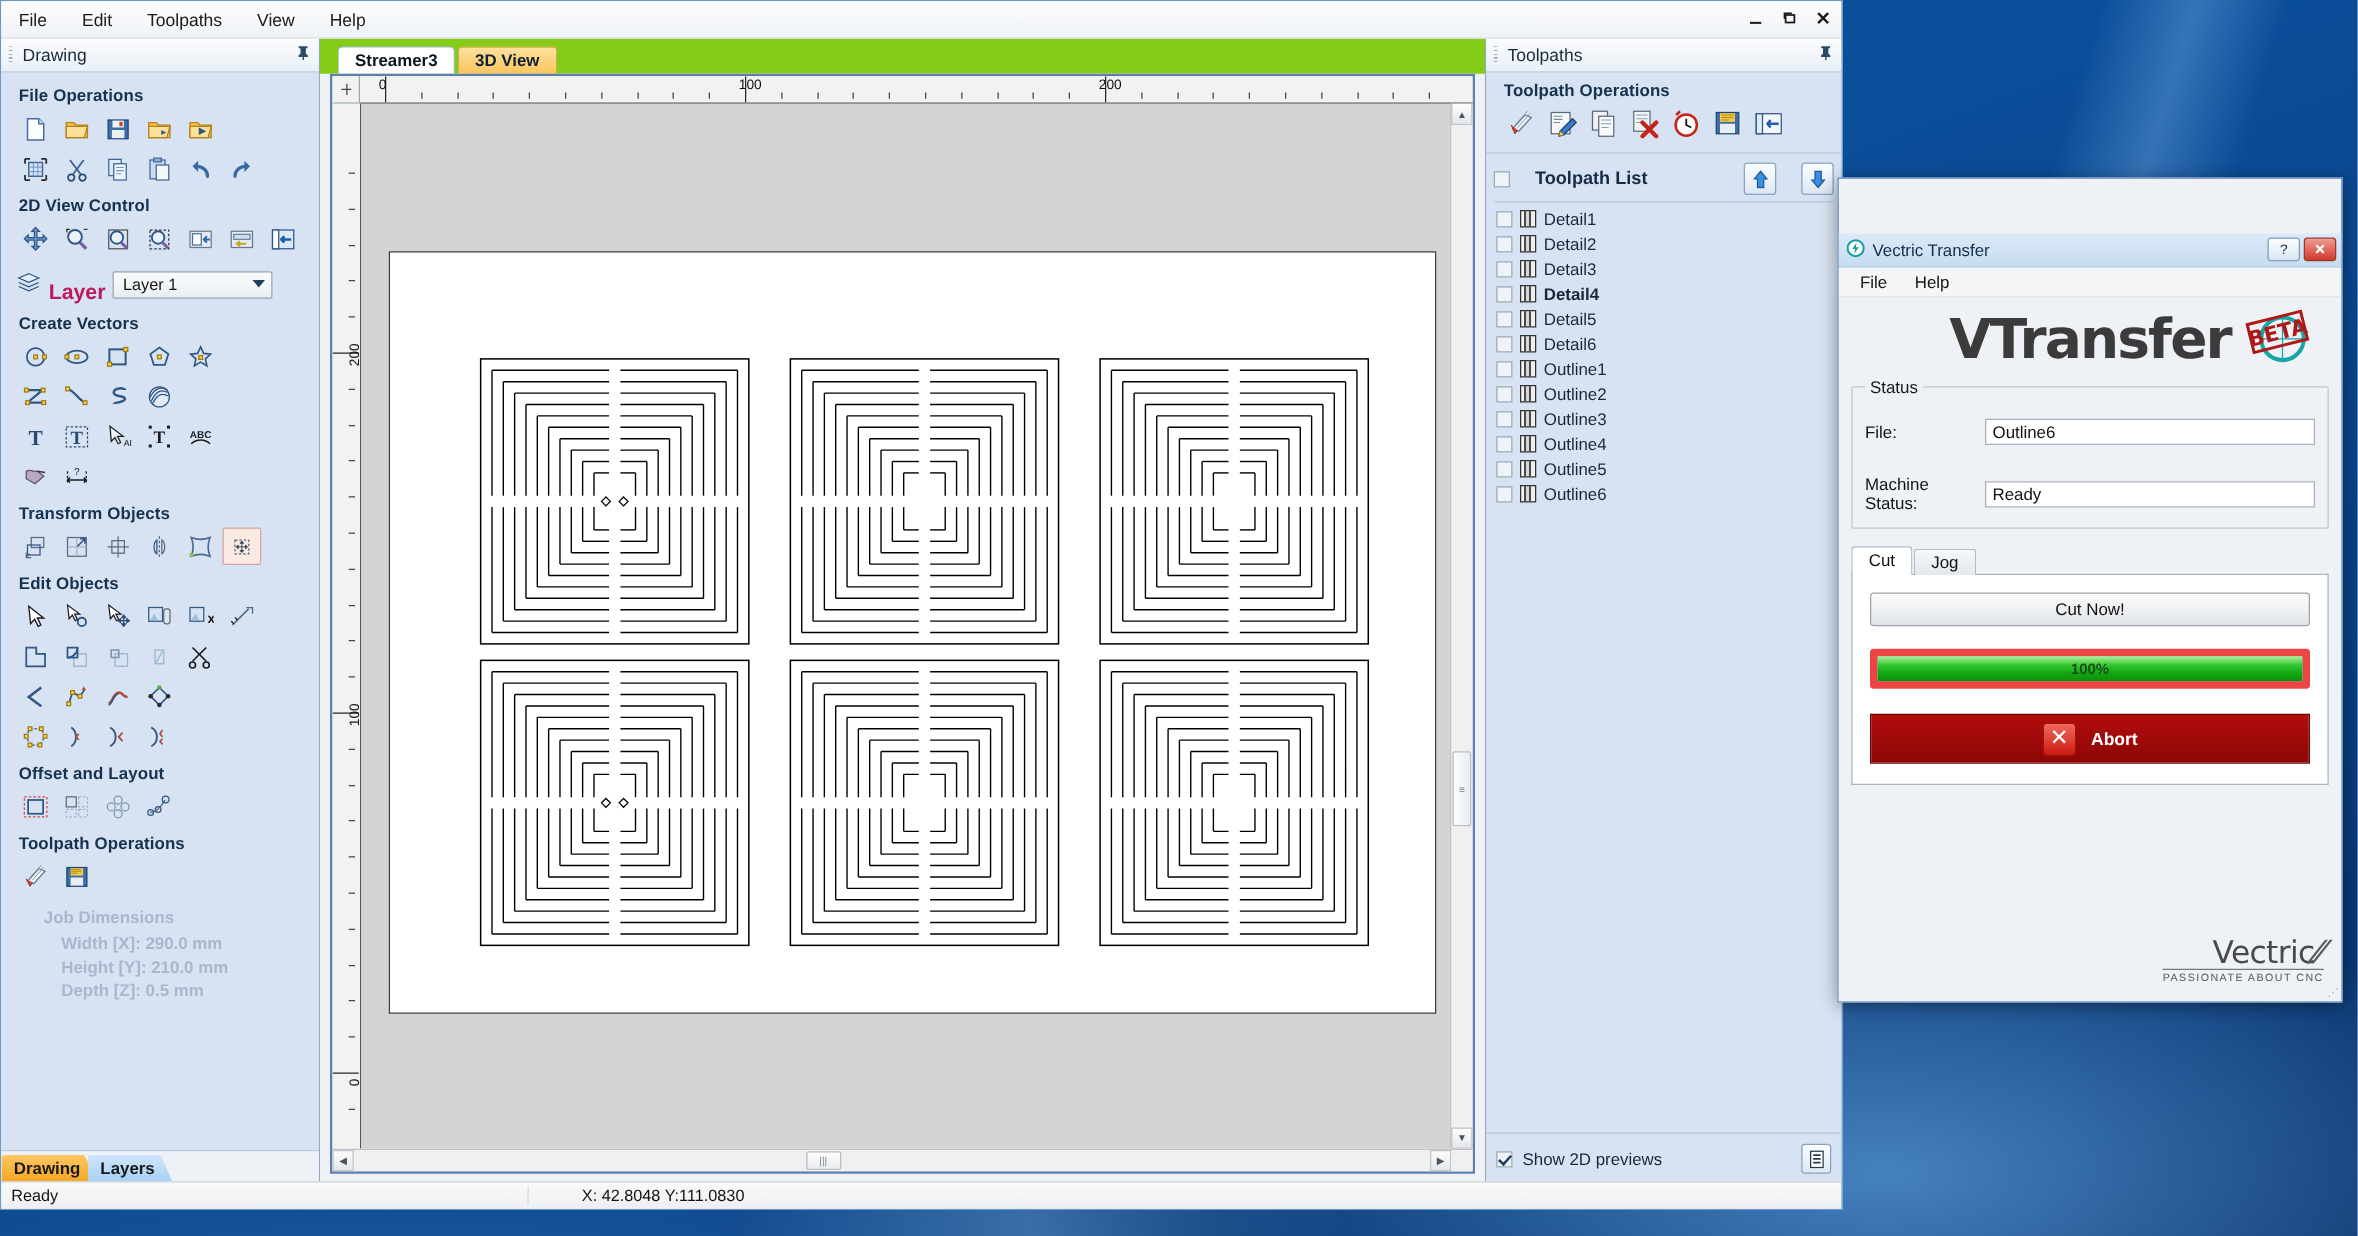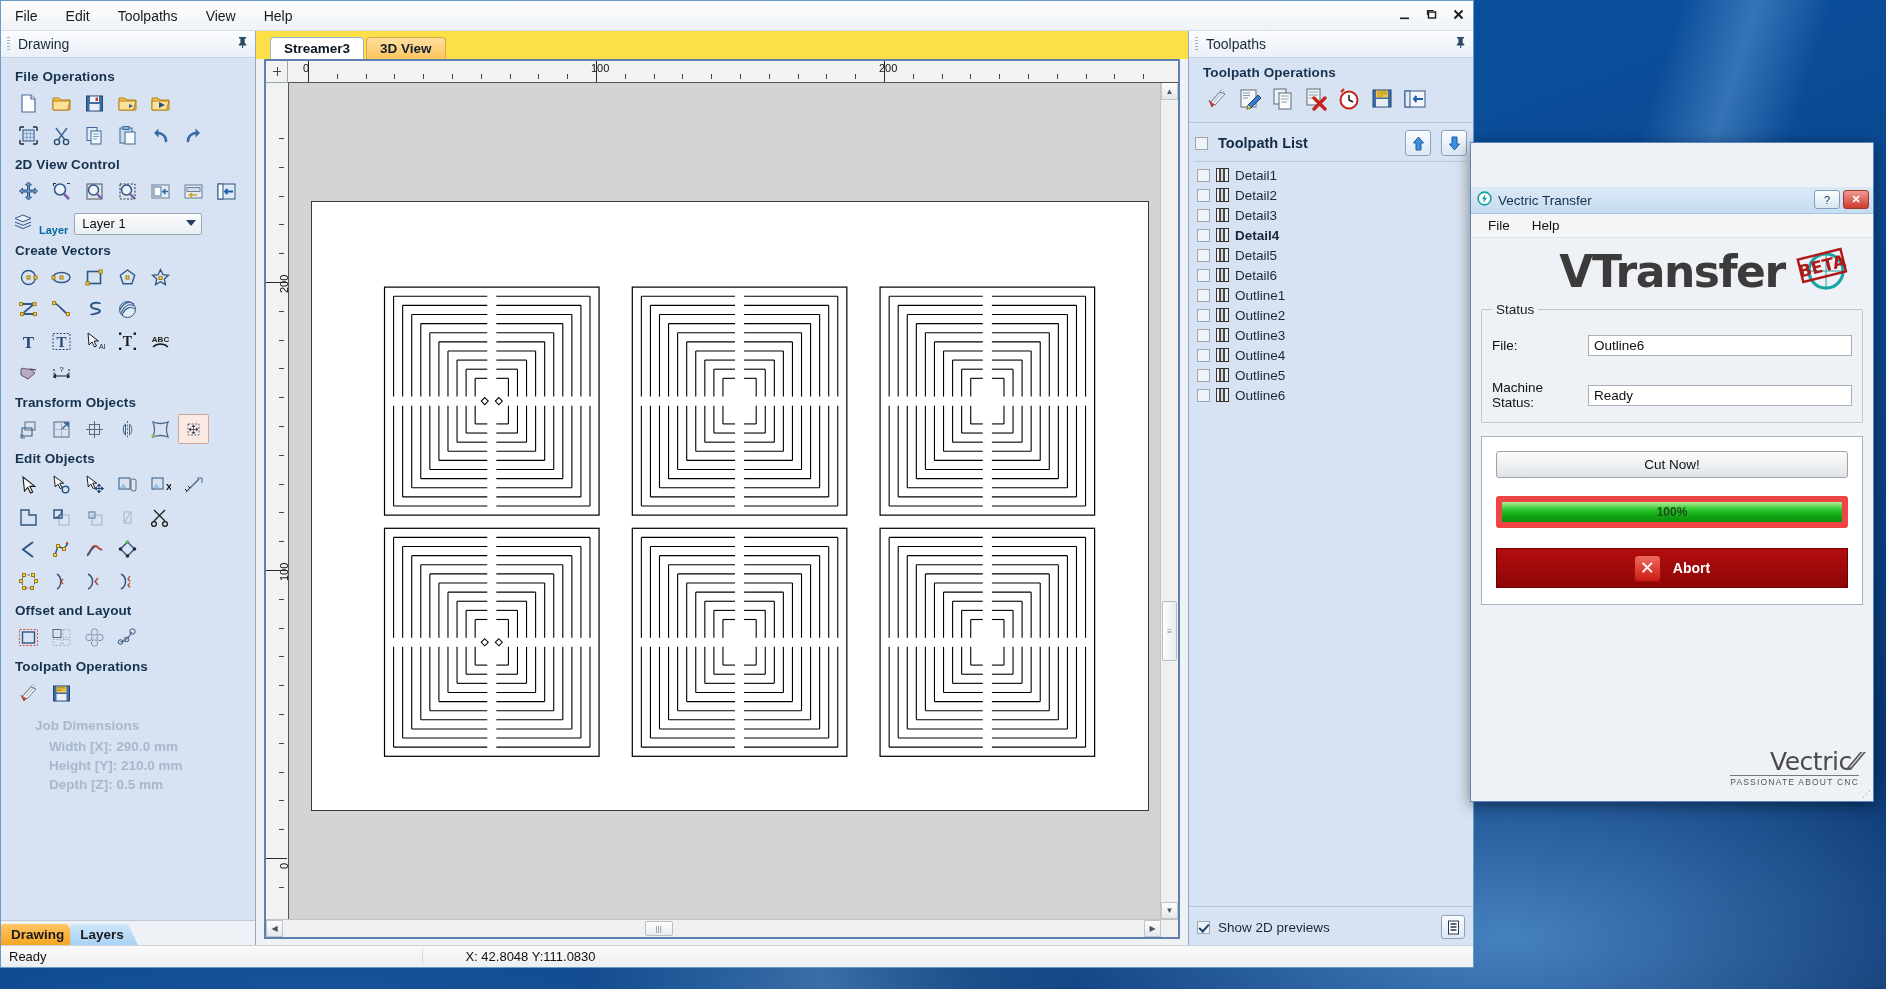--- a/index.html
+++ b/index.html
@@ -65,21 +65,21 @@
      background:repeating-linear-gradient(#9ab0c8 0 1px,transparent 1px 3px);}
   .pin{position:absolute;right:7px;top:5px;font-size:13px;color:#33516e;cursor:pointer;}
   #leftscroll{flex:1;overflow:hidden;background:#d7e3f2;padding:4px 0 4px 0;}
   .group-title{
     font-weight:bold;font-size:13.5px;color:#16324e;margin:7px 0 4px 14px;letter-spacing:.1px;
   }
   .iconrow{display:flex;gap:2px;margin-left:12px;margin-bottom:2px;flex-wrap:wrap;}
   .ic{width:29px;height:28px;display:flex;align-items:center;justify-content:center;cursor:pointer;border:1px solid transparent;border-radius:2px;}
   .ic svg{display:block;}
   .layerrow{display:flex;align-items:center;margin:5px 0 4px 12px;gap:6px;}
-  .layerlbl{font-weight:bold;font-size:11px;color:#0369a1;margin-top:13px;}
+  .layerlbl{font-weight:bold;font-size:17px;color:#be185d;margin-top:13px;}
   .combo{
     width:128px;height:22px;border:1px solid #9aa7b5;background:linear-gradient(#fcfcfc,#e9eef3);
     display:flex;align-items:center;font-size:13px;padding-left:7px;color:#111;box-sizing:border-box;
     position:relative;cursor:pointer;border-radius:2px;
   }
   .combo .arw{position:absolute;right:5px;top:6px;width:0;height:0;border-left:5px solid transparent;border-right:5px solid transparent;border-top:6px solid #23405e;}
   
   #jobdims{padding:6px 0 8px 14px;}
   .jd{color:#a8b8cb;font-size:13.5px;line-height:19px;font-weight:bold;margin-left:20px;}
   .jd.t{margin-bottom:2px;}
@@ -90,21 +90,21 @@
     height:21px;line-height:21px;padding:0 14px 0 10px;font-size:13.5px;font-weight:bold;color:#1a1a1a;
     margin-right:-8px;cursor:pointer;position:relative;
     border-top-left-radius:3px;
     clip-path:polygon(0 0,86% 0,100% 100%,0 100%);
   }
   .ltab.active{background:linear-gradient(#ffc765,#f5a623);}
   .ltab.idle{background:linear-gradient(#cfe6fb,#a8d2f5);}
 
   
   #center{flex:1;display:flex;flex-direction:column;min-width:0;background:#eef1f5;}
-  #doctabs{height:28px;display:flex;align-items:flex-end;padding-left:14px;background:#fde047;flex:none;}
+  #doctabs{height:28px;display:flex;align-items:flex-end;padding-left:14px;background:#84cc16;flex:none;}
   .dtab{
     height:21px;line-height:21px;padding:0 13px;font-size:13.5px;font-weight:bold;color:#102030;cursor:pointer;
     margin-right:2px;border-top-left-radius:4px;border-top-right-radius:4px;
   }
   .dtab.active{background:#ffffff;border:1px solid #9bb5cf;border-bottom:none;color:#0a1620;}
   .dtab.other{background:linear-gradient(#ffe0a0,#fbc55c);border:1px solid #d9a84a;border-bottom:none;}
   #canvaswrap{
     flex:1;margin:0 8px 6px 8px;border:2px solid #5f7fb0;background:#fff;display:flex;flex-direction:column;min-height:0;
     box-sizing:border-box;
   }
@@ -131,21 +131,21 @@
   .sbthumb.h{top:1px;height:13px;background:linear-gradient(#fdfdfd,#e9ecef);}
   .gripdots{width:100%;height:100%;display:flex;align-items:center;justify-content:center;
      font-size:8px;color:#7a838c;letter-spacing:0px;}
 
   
   #rightpanel{
     width:285px;flex:none;background:#d7e3f2;border-left:1px solid #95a9c2;display:flex;flex-direction:column;box-sizing:border-box;
   }
   #tpops{background:#d7e3f2;padding-bottom:6px;border-bottom:1px solid #b6c5d8;flex:none;}
   #tplistbox{flex:1;background:#d7e3f2;display:flex;flex-direction:column;min-height:0;padding:7px 6px 0 6px;box-sizing:border-box;}
-  #tplisthdr{display:flex;align-items:center;gap:10px;padding-bottom:5px;}
+  #tplisthdr{display:flex;align-items:center;gap:20px;padding-bottom:5px;}
   .cbx{width:13px;height:13px;border:1px solid #9aa7b5;background:#eef3f8;box-sizing:border-box;display:inline-block;
      position:relative;cursor:pointer;flex:none;}
   .cbx.checked:after{content:"";position:absolute;left:3px;top:0px;width:4px;height:8px;border:solid #1c3f66;border-width:0 2px 2px 0;transform:rotate(42deg);}
   #tplisthdr .ttl{font-weight:bold;font-size:14.5px;color:#142b44;flex:1;}
   .updn{width:24px;height:24px;border:1px solid #8aa3bd;border-radius:3px;background:linear-gradient(#fbfdff,#dce8f5);
      display:flex;align-items:center;justify-content:center;cursor:pointer;}
   #tplist{flex:1;background:#d7e3f2;border-top:1px solid #b9c7d8;overflow:hidden;padding-top:3px;}
   .tprow{display:flex;align-items:center;gap:6px;height:20px;padding-left:2px;font-size:13.5px;color:#18283a;cursor:pointer;}
   .tprow.bold .nm{font-weight:bold;}
   .tpicon{width:13px;height:14px;flex:none;
@@ -1624,20 +1624,24 @@
         <span class="flbl">File:</span>
         <span class="ftext">Outline6</span>
       </div>
       <div class="frow" style="margin-top:24px;">
         <span class="flbl">Machine Status:</span>
         <span class="ftext">Ready</span>
       </div>
     </fieldset>
 
     <div id="tabctl">
+      <div id="tabhdr">
+        <div class="vtab active">Cut</div>
+        <div class="vtab">Jog</div>
+      </div>
       <div id="tabpane">
         <div id="cutnow">Cut Now!</div>
         <div id="progress">
           <div id="pfill" style="width: 100%;"></div>
           <div id="ptext">100%</div>
         </div>
         <div id="abort">
           <span class="x">✕</span>
           <span class="t">Abort</span>
         </div>

